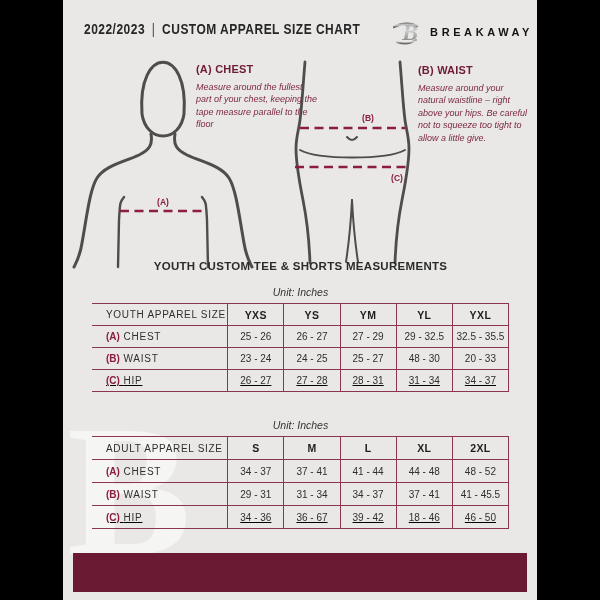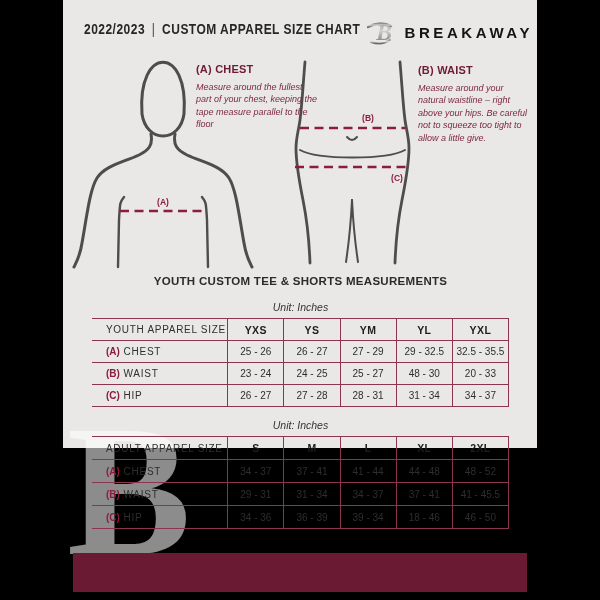--- a/index.html
+++ b/index.html
@@ -9,57 +9,57 @@
     --ink:#2b2b2b;
     --bg:#e9e8e6;
     --stroke:#4d4d4d;
   }
   html,body{margin:0;padding:0;}
   body{
     width:600px;height:600px;background:#000;position:relative;overflow:hidden;
     font-family:"Liberation Sans",sans-serif;
   }
   .page{
-    position:absolute;left:63px;top:0;width:474px;height:448px;background:var(--bg);
+    position:absolute;left:63px;top:0;width:474px;height:600px;background:var(--bg);
   }
   
   .hdr-left{
     position:absolute;left:21px;top:22px;
     font-size:12.5px;font-weight:700;color:#262626;letter-spacing:.5px;
     transform:scale(.96,1.22);transform-origin:left center;white-space:nowrap;
   }
   .hdr-left .sep{margin:0 7px;font-weight:400;color:#444;}
   .hdr-right{position:absolute;right:4px;top:18px;display:flex;align-items:center;gap:7px;}
-  .brand{font-size:15px;font-weight:700;letter-spacing:3.6px;color:#141414;}
+  .brand{font-size:11px;font-weight:700;letter-spacing:3.6px;color:#141414;}
   
   .diagram{position:absolute;left:0;top:50px;}
   .instr{position:absolute;color:var(--maroon);}
   .instr h3{margin:0 0 6px 0;font-size:11px;font-weight:700;letter-spacing:.2px;color:var(--maroon);}
   .instr p{margin:0;font-size:9px;line-height:1.38;font-style:italic;font-weight:500;
     color:#7d2742;white-space:pre-line;}
   .instr-a{left:133px;top:63px;width:122px;}
   .instr-b{left:355px;top:64px;width:114px;}
   .instr-c{left:355px;top:166px;width:118px;}
   
   .watermark{
     position:absolute;left:4px;top:398px;z-index:0;
     font-family:"Liberation Serif",serif;font-weight:700;font-size:186px;line-height:1;
     color:rgba(255,255,255,.55);user-select:none;
   }
   
   .sect{position:absolute;left:29px;width:417px;z-index:1;}
-  .sect-youth{top:275px;}
+  .sect-youth{top:260px;}
   .sect-adult{top:405px;}
   .tbl-title{text-align:center;font-size:11.5px;font-weight:700;color:var(--ink);letter-spacing:.3px;}
   .tbl-unit{text-align:center;font-size:10.5px;font-style:italic;font-weight:500;color:#333;margin-top:14px;}
   table{border-collapse:collapse;table-layout:fixed;width:100%;margin-top:5px;}
   col.c0{width:32.6%;}
   col.cv{width:13.48%;}
   tr{border-top:1.5px solid var(--line);}
-  tr:last-child{border-bottom:1.5px solid var(--line);}
+  tr:last-child{border-bottom:1.5px solid var(--line);text-decoration:underline;}
   td{height:21px;font-size:10px;color:#2e2e2e;vertical-align:middle;padding:0;}
   .sect-adult td{height:22px;}
   td.lbl{text-align:left;padding-left:14px;letter-spacing:.7px;}
   td.val{text-align:center;border-left:1px solid var(--line);}
   td.val:last-child{border-right:1px solid var(--line);}
   tr.head td.val{font-weight:700;font-size:10.5px;color:#1d1d1d;letter-spacing:.4px;}
   .pfx{color:var(--dash);font-weight:700;letter-spacing:0;}
   td.lbl .nm{letter-spacing:.8px;}
   
   .footer-bar{position:absolute;left:10px;top:553px;width:454px;height:39px;background:#6b1a33;z-index:1;}
@@ -208,22 +208,22 @@
         <td class="lbl"><span class="pfx">(B)</span> <span class="nm">WAIST</span></td>
         <td class="val">29 - 31</td>
         <td class="val">31 - 34</td>
         <td class="val">34 - 37</td>
         <td class="val">37 - 41</td>
         <td class="val">41 - 45.5</td>
       </tr>
       <tr>
         <td class="lbl"><span class="pfx">(C)</span> <span class="nm">HIP</span></td>
         <td class="val">34 - 36</td>
-        <td class="val">36 - 39</td>
-        <td class="val">39 - 34</td>
+        <td class="val">36 - 67</td>
+        <td class="val">39 - 42</td>
         <td class="val">18 - 46</td>
         <td class="val">46 - 50</td>
       </tr>
     </tbody>
       </table>
   </div>
 
   <div class="footer-bar"></div>
 </div>
 

